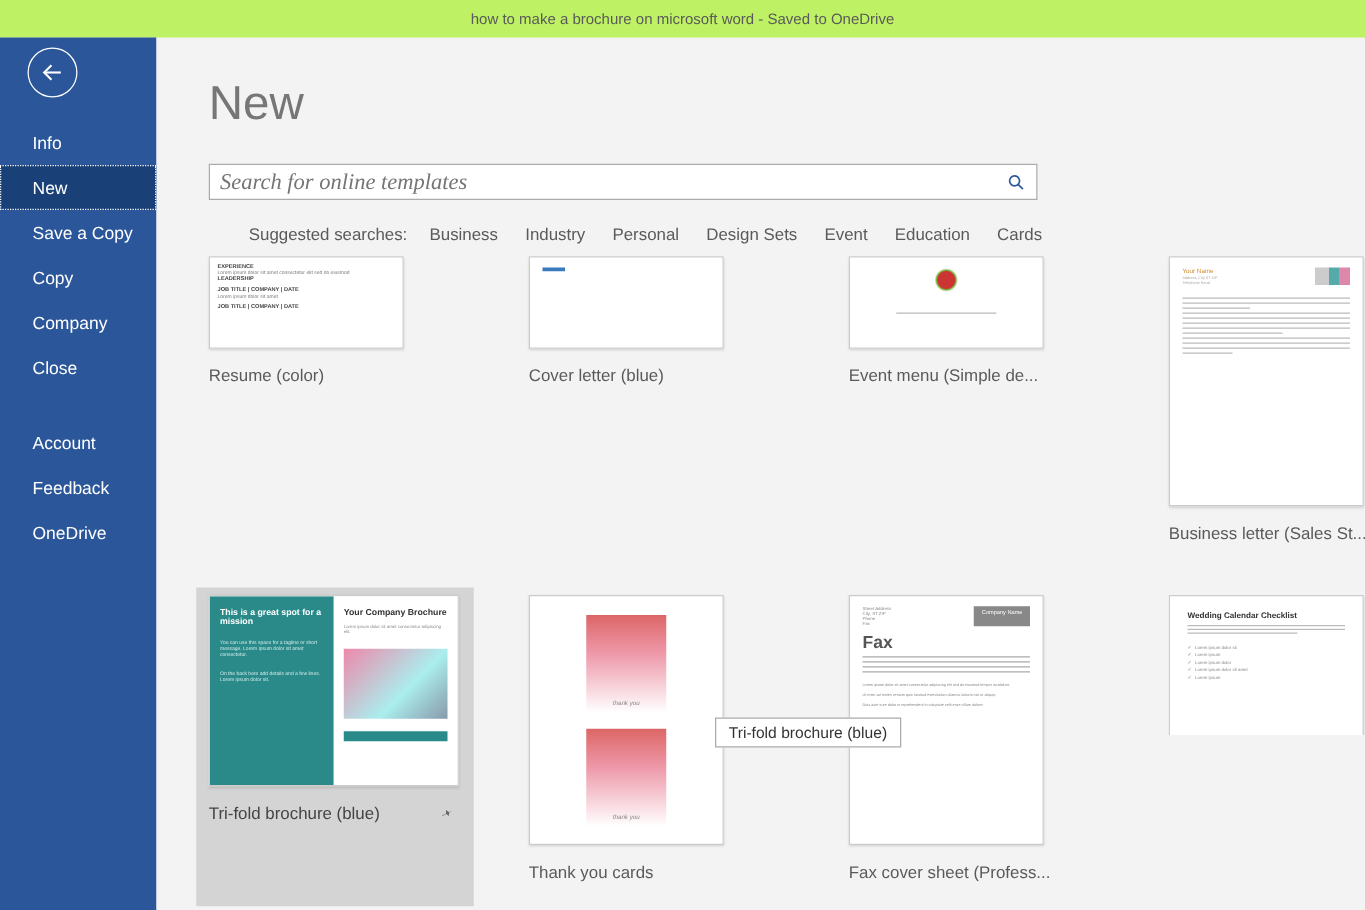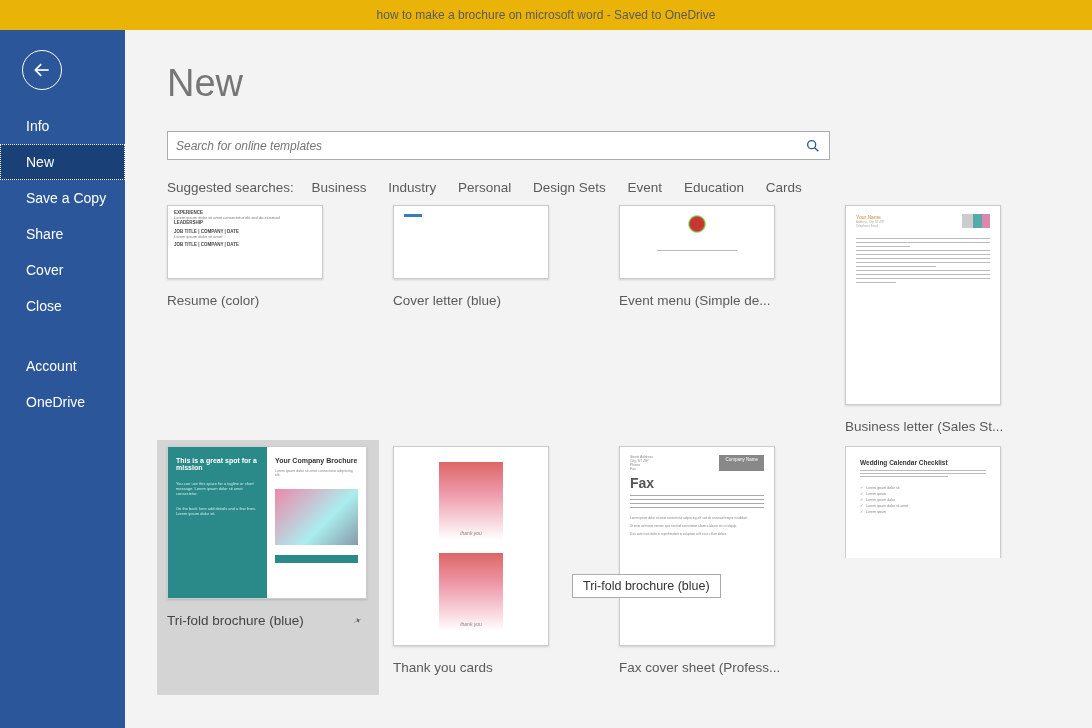--- a/index.html
+++ b/index.html
@@ -10,33 +10,33 @@
     overflow: hidden;
     background: #f3f3f3;
     color: #333;
   }
   .titlebar {
     height: 30px;
     line-height: 30px;
     text-align: center;
     font-size: 12px;
     color: #5a5a5a;
-    background: #eab308;
+    background: #bef264;
   }
   .app {
     display: flex;
     height: calc(100% - 30px);
   }
   .sidebar {
     width: 125px;
     background: #2b579a;
     color: #fff;
     display: flex;
     flex-direction: column;
-    padding-top: 12px;
+    padding-top: 0;
   }
   .back-btn {
     width: 40px;
     height: 40px;
     border: 1.5px solid #fff;
     border-radius: 50%;
     margin: 8px 0 18px 22px;
     display: flex;
     align-items: center;
     justify-content: center;
@@ -73,49 +73,52 @@
     border: 1px solid #ababab;
     background: #fff;
     display: flex;
     align-items: center;
     padding: 0 8px;
   }
   .searchbox input {
     flex: 1;
     border: none;
     outline: none;
-    font-size: 12px;
+    font-size: 18px;
     font-style: italic;
     color: #767676;
     background: transparent;
+    font-family: Liberation Serif, serif;
   }
   .searchbox .search-icon {
     width: 16px; height: 16px;
     color: #2b579a;
   }
   .suggested {
     margin-top: 20px;
     font-size: 13.5px;
     color: #5a5a5a;
+    margin-left: 32px;
   }
   .suggested .lbl { margin-right: 14px; }
   .suggested a {
     color: #5a5a5a;
     text-decoration: none;
     margin-right: 18px;
     cursor: pointer;
   }
   .gallery {
     margin-top: 10px;
     width: 910px;
     display: grid;
     grid-template-columns: repeat(4, 226px);
     column-gap: 0;
     row-gap: 0;
     position: relative;
+    gap: 30px;
   }
   .tpl {
     width: 226px;
     padding: 0 10px 12px 0;
     cursor: pointer;
   }
   .thumb {
     width: 156px;
     height: 100px;
     border: 1px solid #ccc;
@@ -226,25 +229,26 @@
     <div class="back-btn">
       <svg viewBox="0 0 24 24" fill="none" stroke="#fff" stroke-width="2">
           <line x1="20" y1="12" x2="5" y2="12"></line>
           <polyline points="11 5 4 12 11 19"></polyline>
         </svg>
     </div>
     <ul class="menu">
       <li>Info</li>
       <li class="selected">New</li>
       <li>Save a Copy</li>
-      <li>Share</li>
-      <li>Cover</li>
+      <li>Copy</li>
+      <li>Company</li>
       <li>Close</li>
       <li class="menu-gap"></li>
       <li>Account</li>
+      <li>Feedback</li>
       <li>OneDrive</li>
     </ul>
   </div>
 
   <div class="main">
     <div class="page-title">New</div>
 
     <div class="searchbox">
       <input placeholder="Search for online templates" style="">
       <svg class="search-icon" viewBox="0 0 24 24" fill="none" stroke="currentColor" stroke-width="2">

